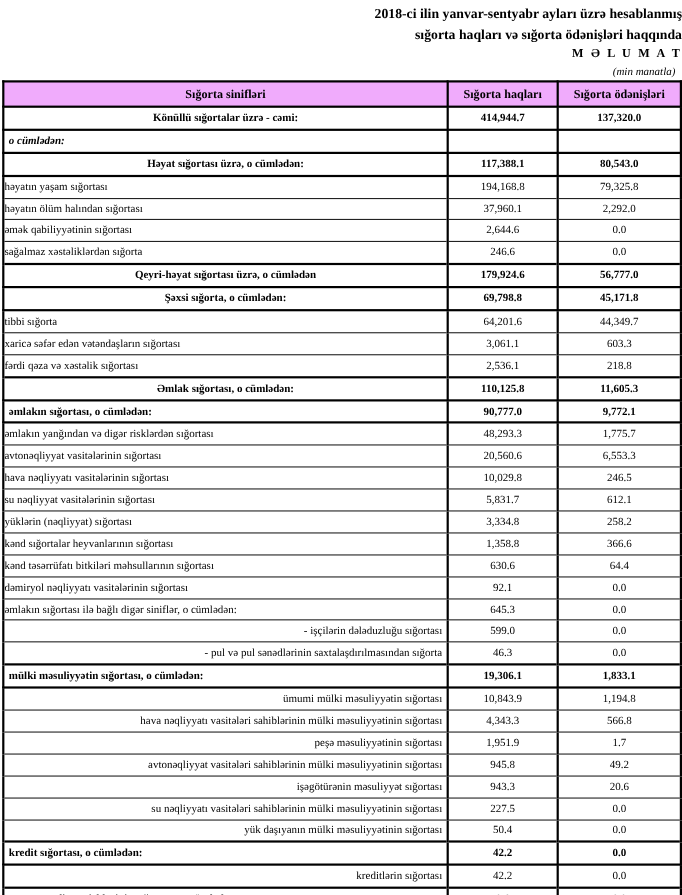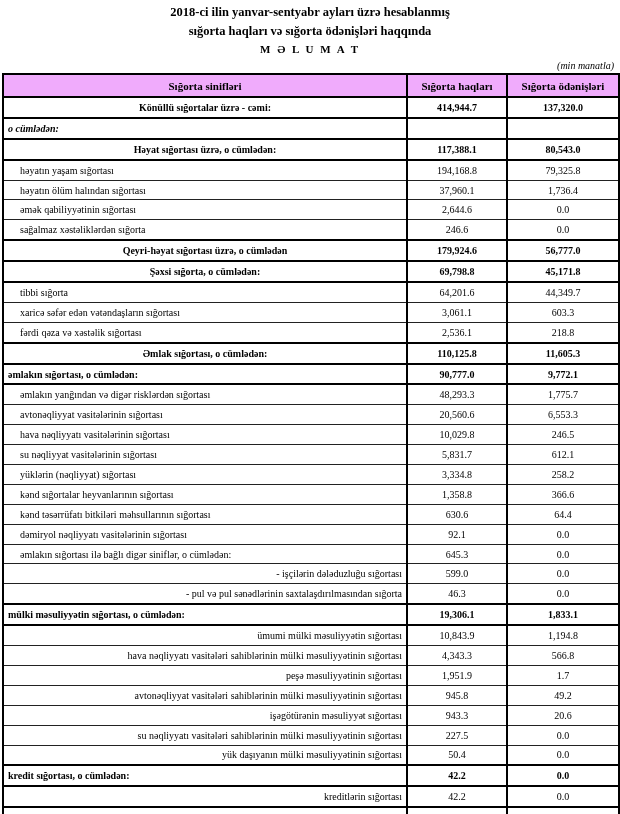--- a/index.html
+++ b/index.html
@@ -5,21 +5,21 @@
   html, body {
     margin: 0; padding: 0;
     width: 620px; height: 814px;
     background: #ffffff;
     color: #000;
     font-family: "Liberation Serif", "DejaVu Serif", serif;
     overflow: hidden;
   }
   .page { width: 620px; height: 814px; position: relative; }
 
-  .title-block { text-align: center; padding-top: 3px; font-family: Liberation Serif, serif; }
+  .title-block { text-align: right; padding-top: 3px; font-family: Liberation Serif, serif; }
   .title-line { font-weight: bold; font-size: 12.5px; line-height: 1.5; }
   .title-melumat { font-weight: bold; font-size: 11px; letter-spacing: 2px; line-height: 1.5; margin-top: 0; }
 
   .unit-note {
     text-align: right;
     font-style: italic;
     font-size: 10px;
     padding: 3px 6px 2px 0;
   }
 
@@ -59,21 +59,21 @@
   
   tr.section-center td, tr.section-left td, tr.note-italic td {
     border-top: 2px solid #000;
     border-bottom: 2px solid #000;
     font-weight: bold;
     border-radius: 10px;
   }
   tr.section-center td.c-label { text-align: center; }
   tr.section-left td.c-label { text-align: left; padding-left: 4px; }
   tr.note-italic td.c-label { text-align: left; padding-left: 4px; font-style: italic; }
-  tr.item td.c-label { text-align: left; padding-left: 16px; }
+  tr.item td.c-label { text-align: left; padding-left: 0; }
   tr.item2 td.c-label { text-align: right; padding-left: 18px; }
 </style>
 </head>
 <body>
 
 <div class="page">
 
   <div class="title-block">
     <div class="title-line">2018-ci ilin yanvar-sentyabr ayları üzrə hesablanmış</div>
     <div class="title-line">sığorta haqları və sığorta ödənişləri haqqında</div>
@@ -112,21 +112,21 @@
           <td class="c-num">80,543.0</td>
         </tr>
         <tr class="item">
           <td class="c-label">həyatın yaşam sığortası</td>
           <td class="c-num">194,168.8</td>
           <td class="c-num">79,325.8</td>
         </tr>
         <tr class="item">
           <td class="c-label">həyatın ölüm halından sığortası</td>
           <td class="c-num">37,960.1</td>
-          <td class="c-num">1,736.4</td>
+          <td class="c-num">2,292.0</td>
         </tr>
         <tr class="item">
           <td class="c-label">əmək qabiliyyətinin sığortası</td>
           <td class="c-num">2,644.6</td>
           <td class="c-num">0.0</td>
         </tr>
         <tr class="item">
           <td class="c-label">sağalmaz xəstəliklərdən sığorta</td>
           <td class="c-num">246.6</td>
           <td class="c-num">0.0</td>

